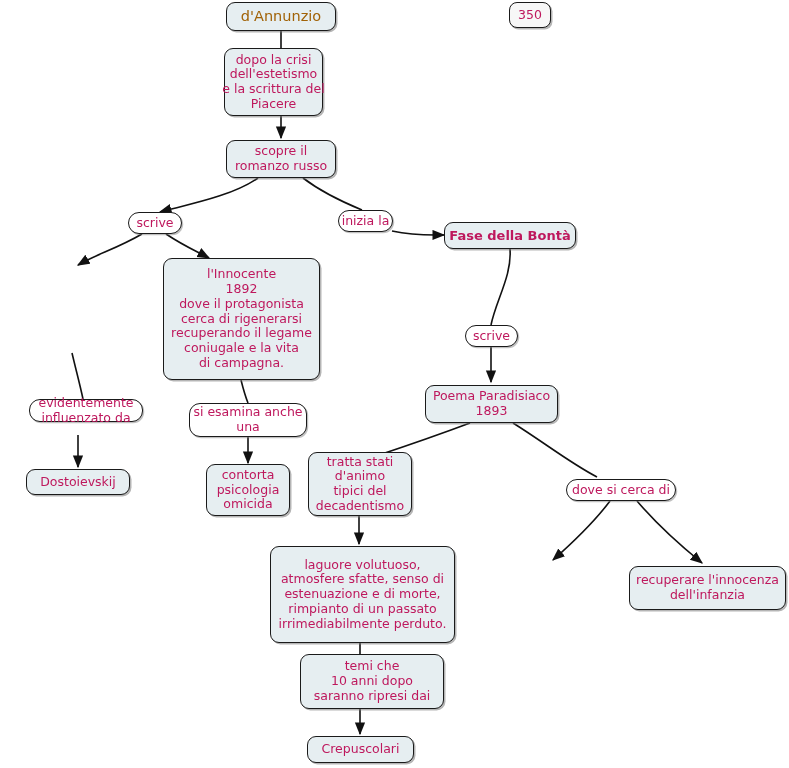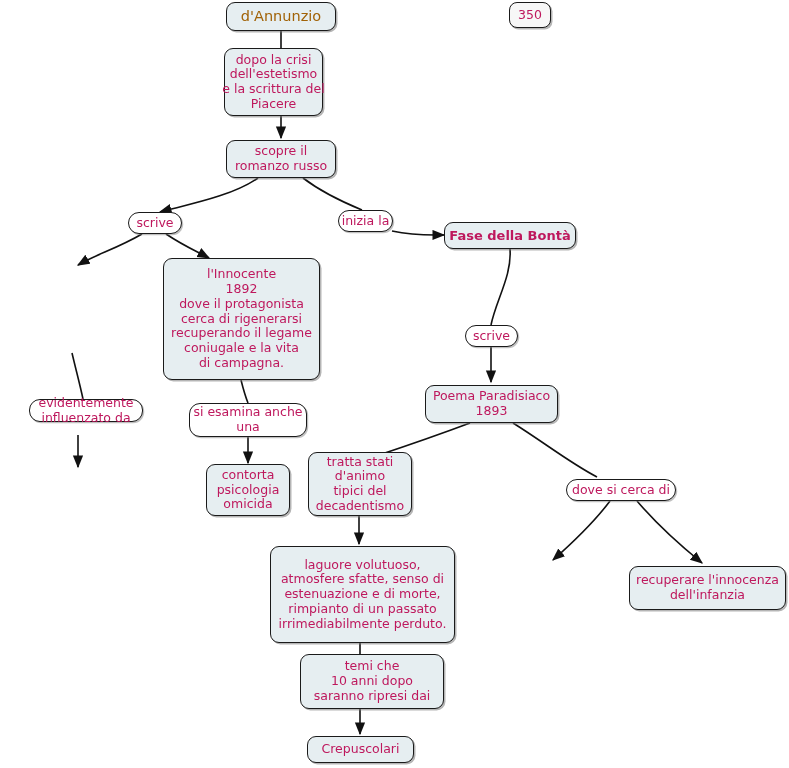--- a/index.html
+++ b/index.html
@@ -132,20 +132,21 @@
 influenzato da</div>
 
   <div class="node linkbox" style="left:189px; top:403px; width:118px; height:34px;">si esamina anche
 una</div>
 
   <div class="node linkbox" style="left:465px; top:325px; width:53px; height:22px;">scrive</div>
 
   <div class="node concept" style="left:425px; top:385px; width:133px; height:38px;">Poema Paradisiaco
 1893</div>
 
+  <div class="node concept" style="left:26px; top:469px; width:104px; height:26px;">Dostoievskij</div>
 
   <div class="node concept" style="left:206px; top:464px; width:84px; height:52px;">contorta
 psicologia
 omicida</div>
 
   <div class="node concept" style="left:308px; top:452px; width:104px; height:64px;">tratta stati
 d'animo
 tipici del
 decadentismo</div>
 

